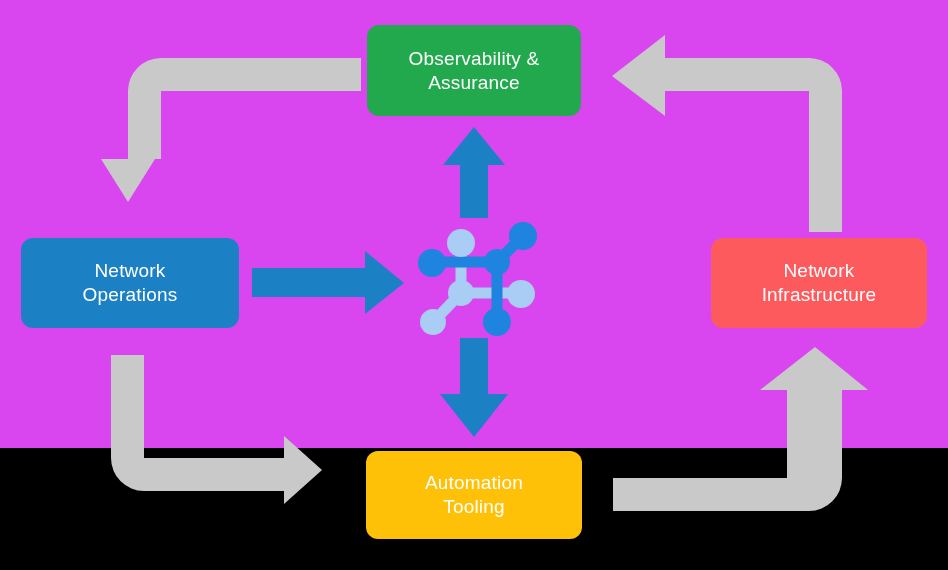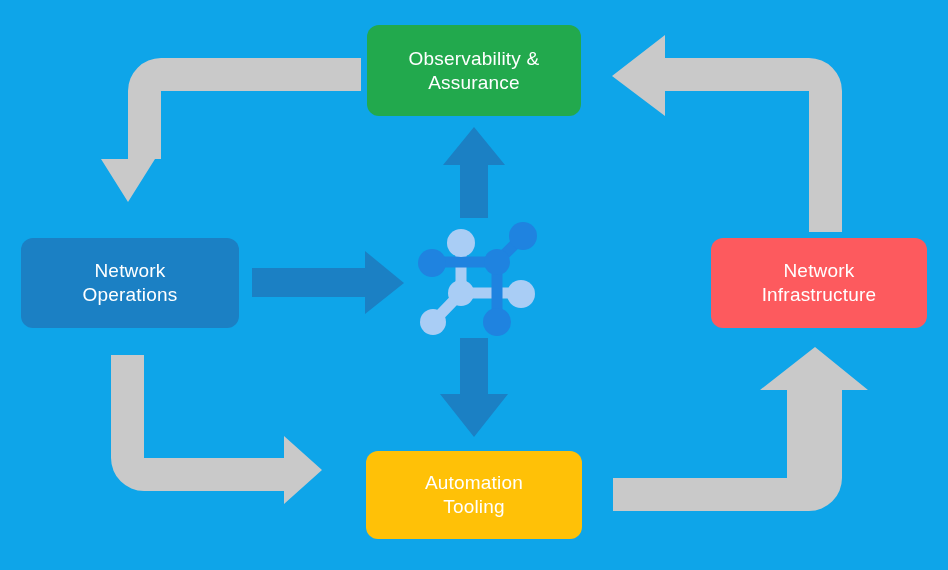--- a/index.html
+++ b/index.html
@@ -9,22 +9,22 @@
   }
   body {
     width: 948px;
     height: 570px;
     overflow: hidden;
     font-family: "Liberation Sans", sans-serif;
   }
   #diagram-root {
     position: relative;
     width: 948px;
-    height: 570px;
-    background: #0ea5e9;
+    height: 448px;
+    background: #d946ef;
   }
   svg#diagram-svg {
     position: absolute;
     top: 0;
     left: 0;
     width: 948px;
     height: 570px;
     display: block;
   }
   .node-label {

